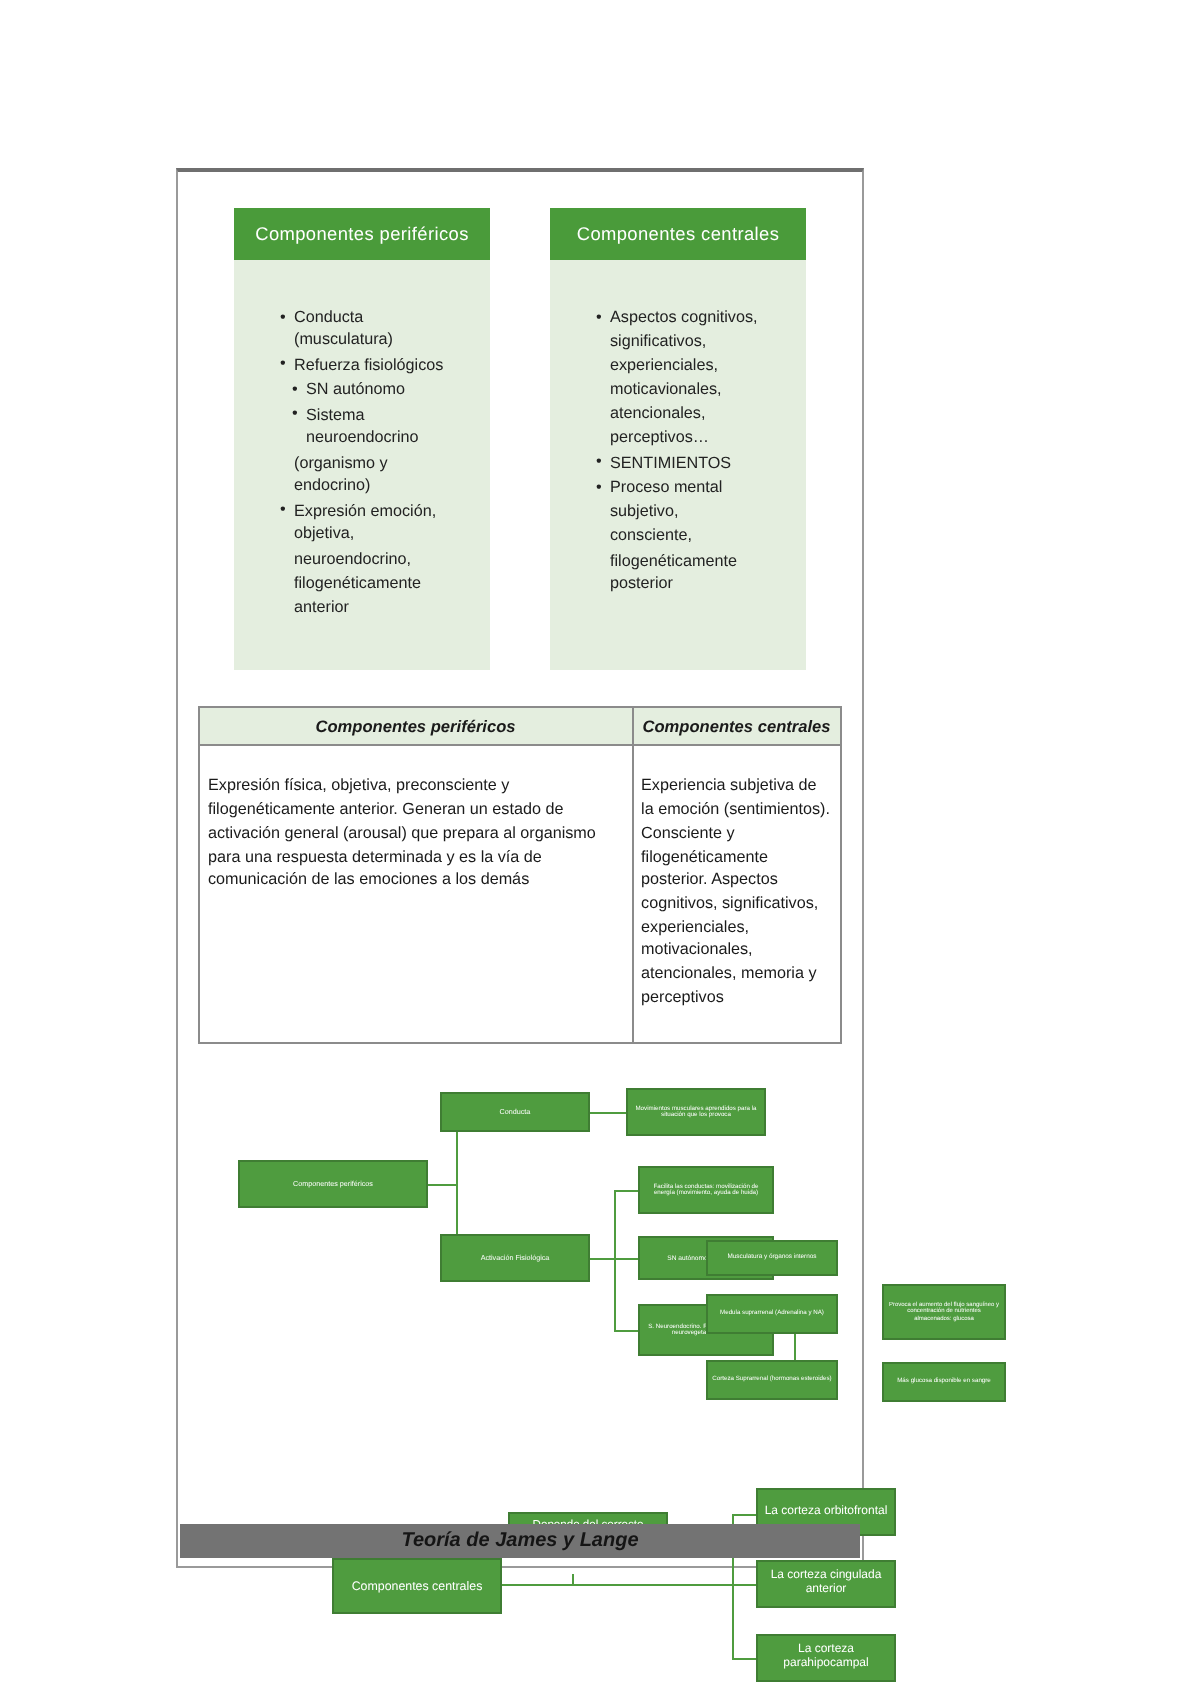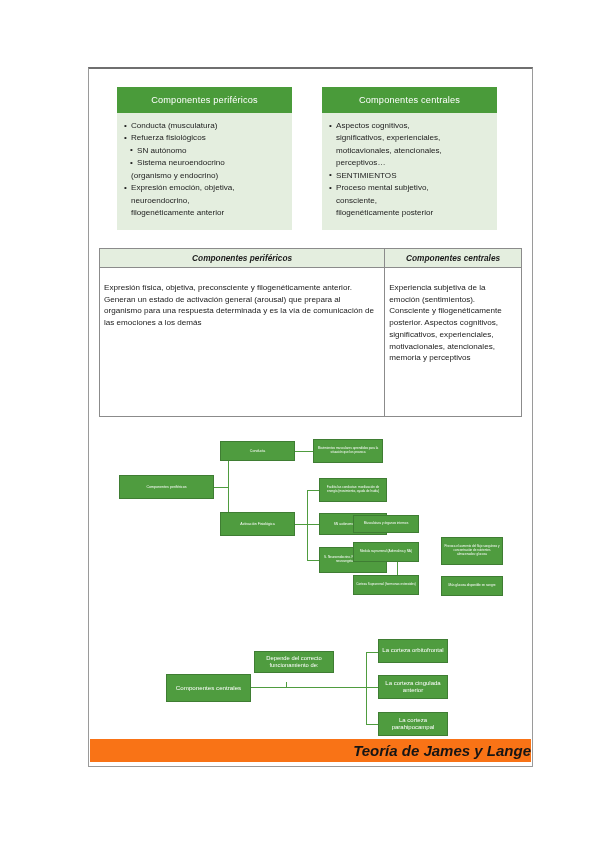--- a/index.html
+++ b/index.html
@@ -11,22 +11,22 @@
     width: 599px;
     height: 848px;
     font-family: "Liberation Sans", sans-serif;
     position: relative;
     overflow: hidden;
   }
 
   .page {
     position: absolute;
     left: 88px;
-    top: 67px;
-    width: 445px;
+    top: 84px;
+    width: 344px;
     height: 700px;
     border: 1px solid #9a9a9a;
     border-top: 2px solid #6f6f6f;
     box-sizing: border-box;
     background: #ffffff;
   }
 
   
   .panels {
     display: flex;
@@ -46,21 +46,21 @@
     letter-spacing: .2px;
     padding: 8px 2px;
   }
   .panel-body {
     padding: 7px 6px 10px 6px;
     color: #222222;
     font-size: 8.1px;
     line-height: 1.42;
   }
   .panel-body ul {
-    margin: 0;
+    margin: 16px;
     padding: 0;
     list-style: none;
   }
   .panel-body li {
     position: relative;
     padding-left: 8px;
     margin-bottom: 1px;
   }
   .panel-body li::before {
     content: "\2022";
@@ -146,26 +146,26 @@
     font-style: italic;
     font-weight: bold;
     font-size: 9.4px;
     padding: 3px 0;
   }
   .bar-light {
     position: absolute;
     left: 1px;
     right: 1px;
     bottom: 4px;
-    background: #f97316;
+    background: #737373;
     color: #151515;
-    text-align: right;
+    text-align: center;
     font-style: italic;
     font-weight: bold;
-    font-size: 15px;
+    font-size: 10px;
     padding: 3px 0;
   }
 </style>
 </head>
 <body>
 
 <div class="page">
 
   <div class="panels">
 

